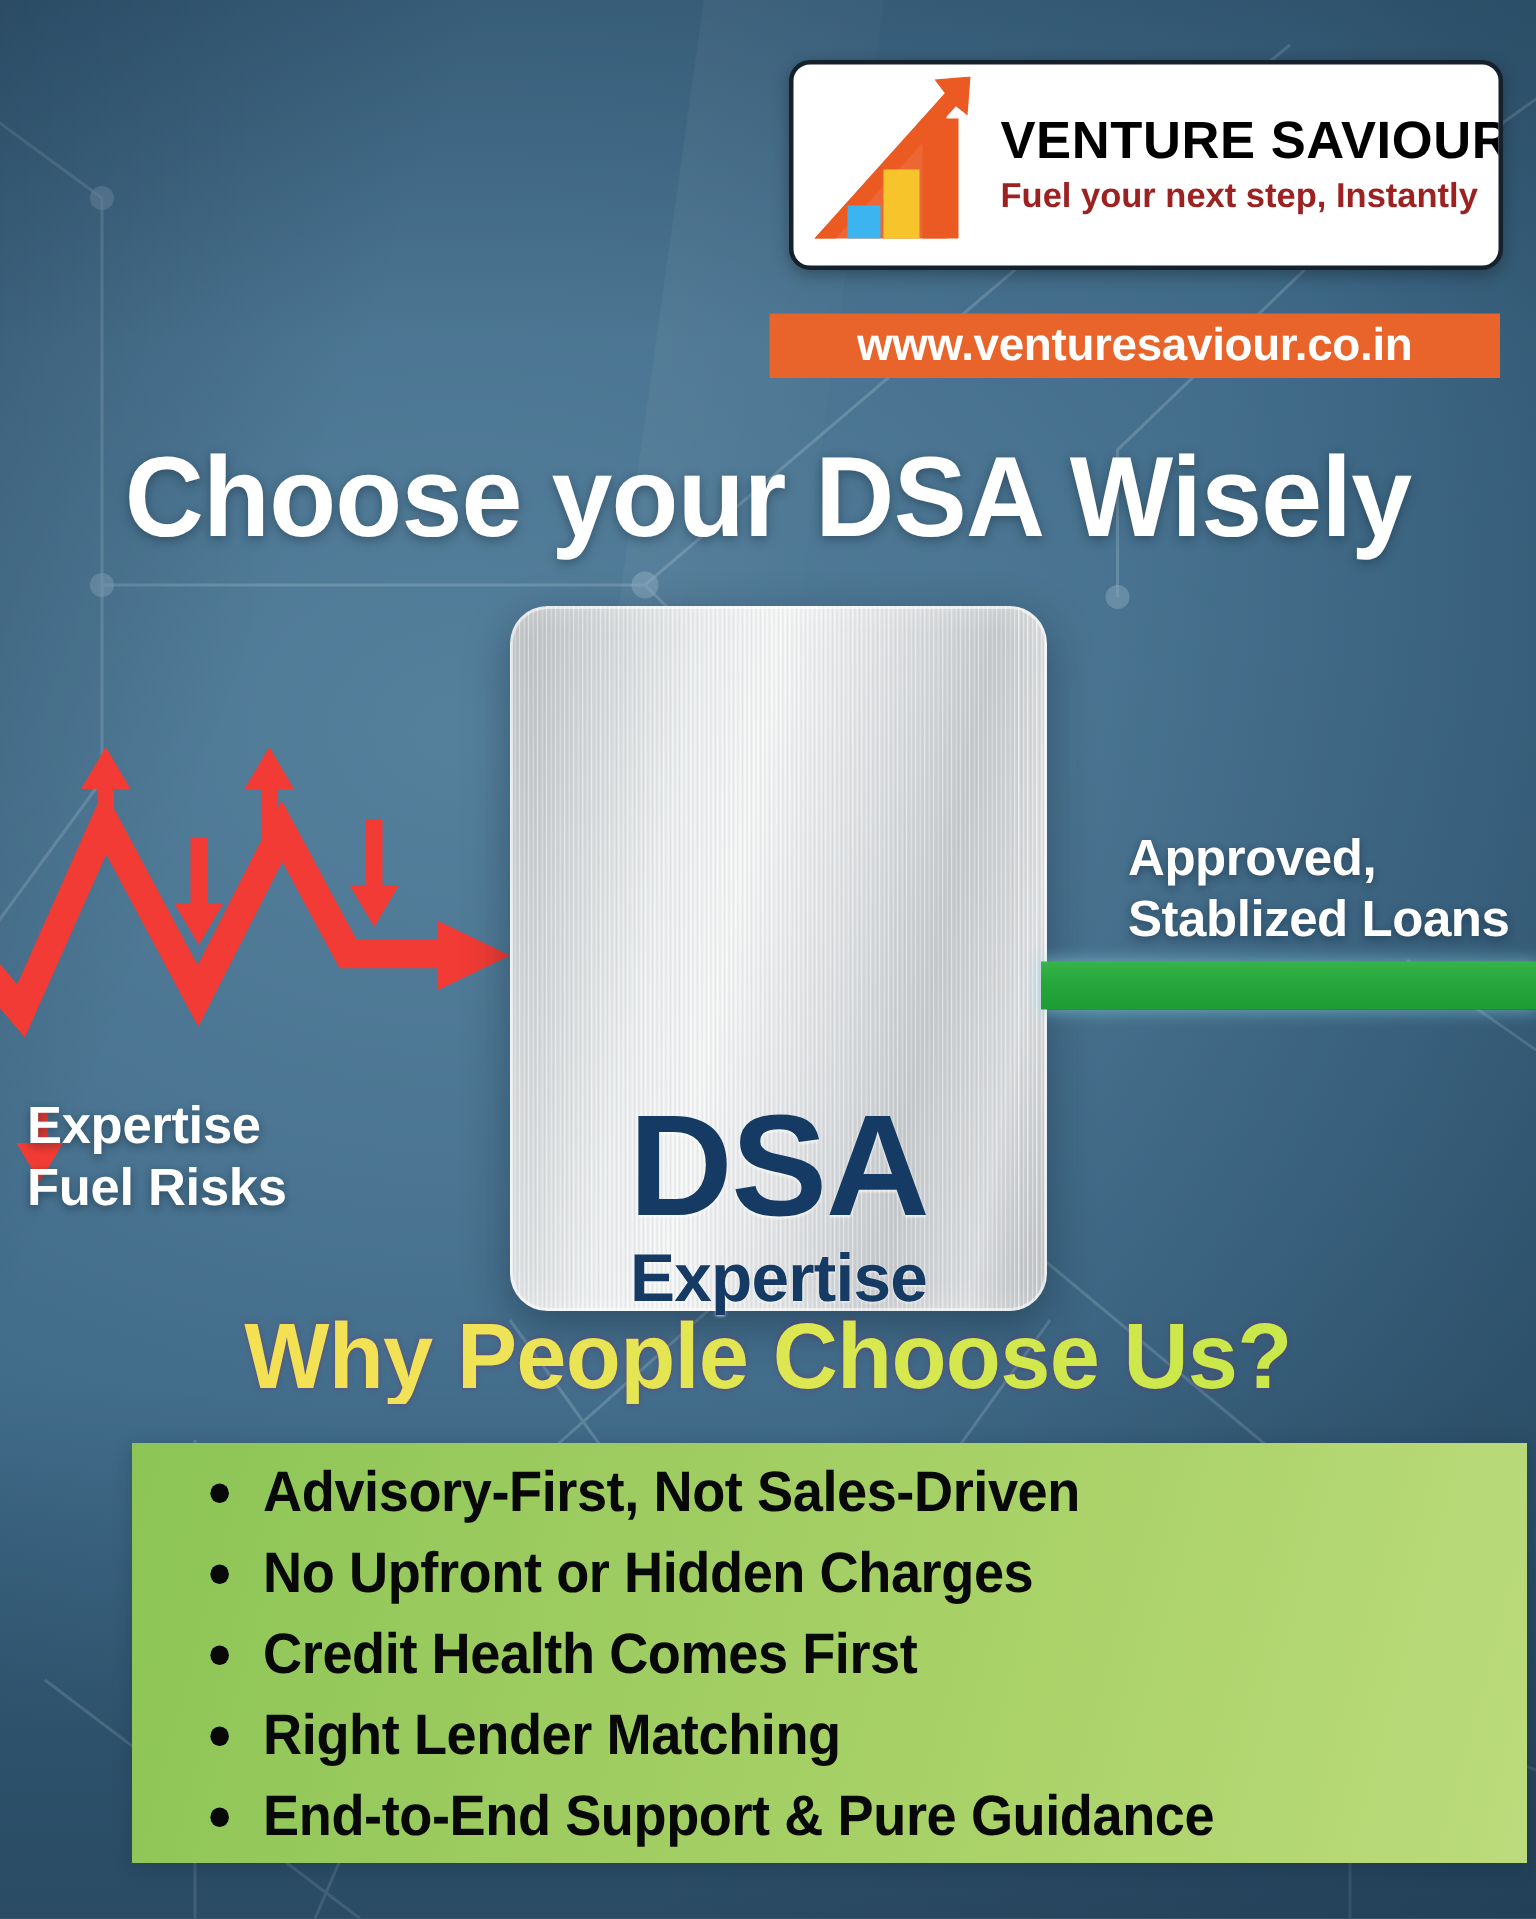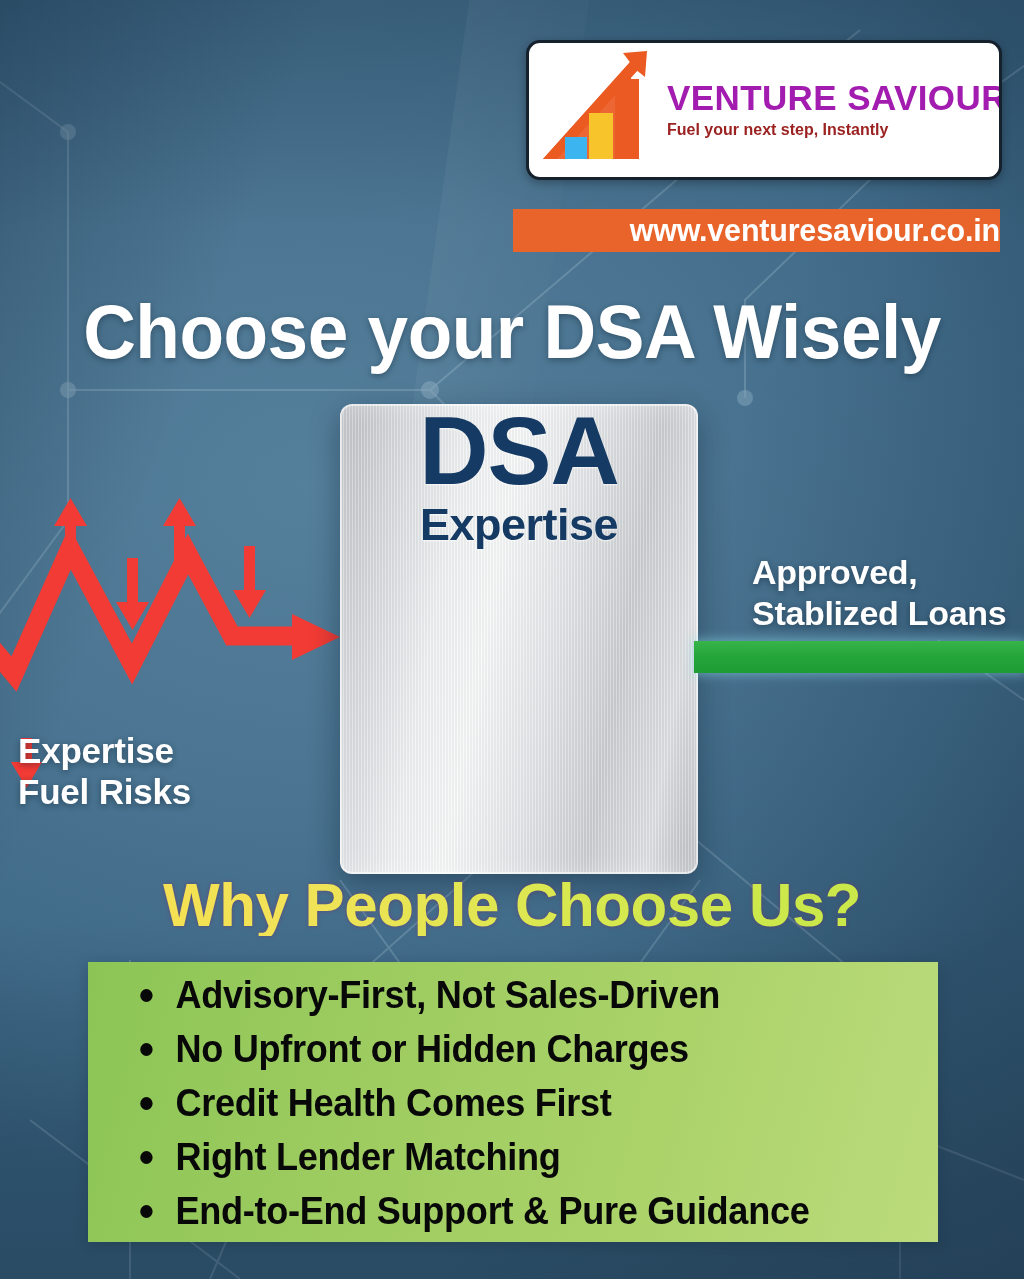--- a/index.html
+++ b/index.html
@@ -54,45 +54,45 @@
     box-shadow: 0 3px 10px rgba(0,0,0,0.30);
     display: flex;
     align-items: center;
     overflow: hidden;
   }
   .logo-mark { width: 130px; height: 118px; flex: none; margin-left: 6px; }
   .logo-text { display: flex; flex-direction: column; justify-content: center; margin-left: 2px; }
   .logo-name {
     font-size: 35px;
     font-weight: bold;
-    color: #a21caf;
+    color: #000000;
     letter-spacing: 0.4px;
     line-height: 1.05;
     white-space: nowrap;
   }
   .logo-tag {
-    font-size: 16px;
+    font-size: 23px;
     font-weight: bold;
     color: #9c2222;
     line-height: 1.25;
     margin-top: 3px;
     white-space: nowrap;
   }
 
   
   .url-banner {
     position: absolute;
     left: 513px;
     top: 209px;
     width: 487px;
     height: 43px;
     background: #e8642a;
     display: flex;
     align-items: center;
-    justify-content: flex-end;
+    justify-content: center;
   }
   .url-banner span {
     color: #ffffff;
     font-size: 30.5px;
     font-weight: bold;
     letter-spacing: -0.2px;
     white-space: nowrap;
   }
 
   
@@ -111,32 +111,32 @@
     transform: scaleX(0.96);
   }
 
   
   .plaque {
     position: absolute;
     left: 340px;
     top: 404px;
     width: 358px;
     height: 470px;
-    border-radius: 12px;
+    border-radius: 25px;
     background:
       repeating-linear-gradient(90deg, rgba(255,255,255,0.55) 0px, rgba(255,255,255,0.0) 1px, rgba(140,145,150,0.16) 2px, rgba(255,255,255,0.0) 3px),
       linear-gradient(100deg, #b9bcbf 0%, #d4d7d9 14%, #eef0f1 30%, #f6f7f7 42%, #e2e4e6 58%, #c9ccce 74%, #dcdee0 88%, #b4b7ba 100%);
     box-shadow:
       0 10px 30px rgba(12,28,44,0.40),
       inset 0 0 0 2px rgba(255,255,255,0.55),
       inset 0 0 24px rgba(255,255,255,0.35);
     display: flex;
     flex-direction: column;
     align-items: center;
-    justify-content: flex-start;
+    justify-content: flex-end;
   }
   .plaque-dsa {
     color: #153a63;
     font-size: 96px;
     font-weight: bold;
     letter-spacing: -1px;
     line-height: 0.98;
     text-shadow: 0 1px 2px rgba(255,255,255,0.75);
   }
   .plaque-sub {
@@ -205,21 +205,21 @@
     background-clip: text;
     color: transparent;
     -webkit-text-fill-color: transparent;
     filter: drop-shadow(0 0 2px rgba(120,40,110,0.55));
   }
 
   .benefits-panel {
     position: absolute;
     left: 88px;
     top: 962px;
-    width: 850px;
+    width: 930px;
     height: 280px;
     background: linear-gradient(105deg, #8cc556 0%, #9ccb5f 30%, #a9d268 62%, #bcdb7c 100%);
     box-shadow: 0 3px 12px rgba(12,28,44,0.22);
   }
   .benefits-list {
     margin: 0;
     padding: 14px 0 0 0;
     list-style: none;
   }
   .benefits-list li {

